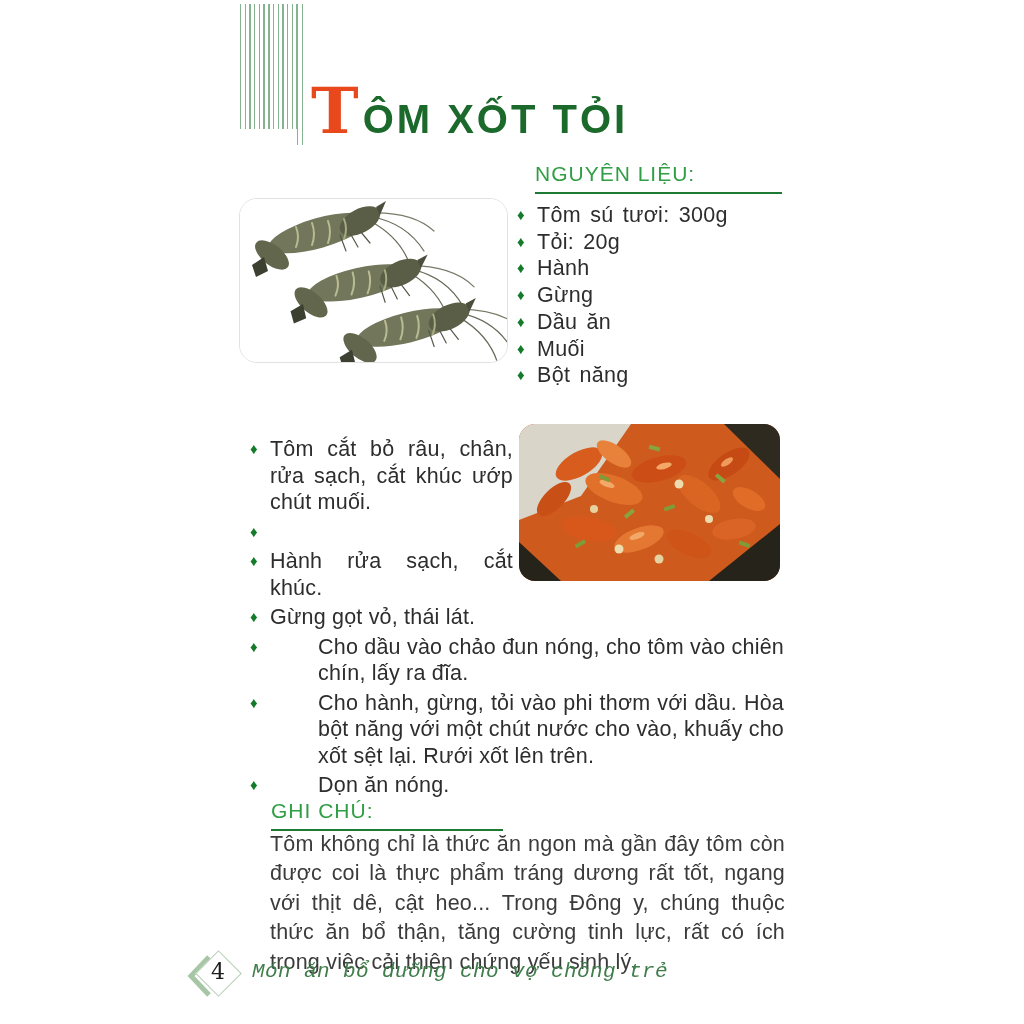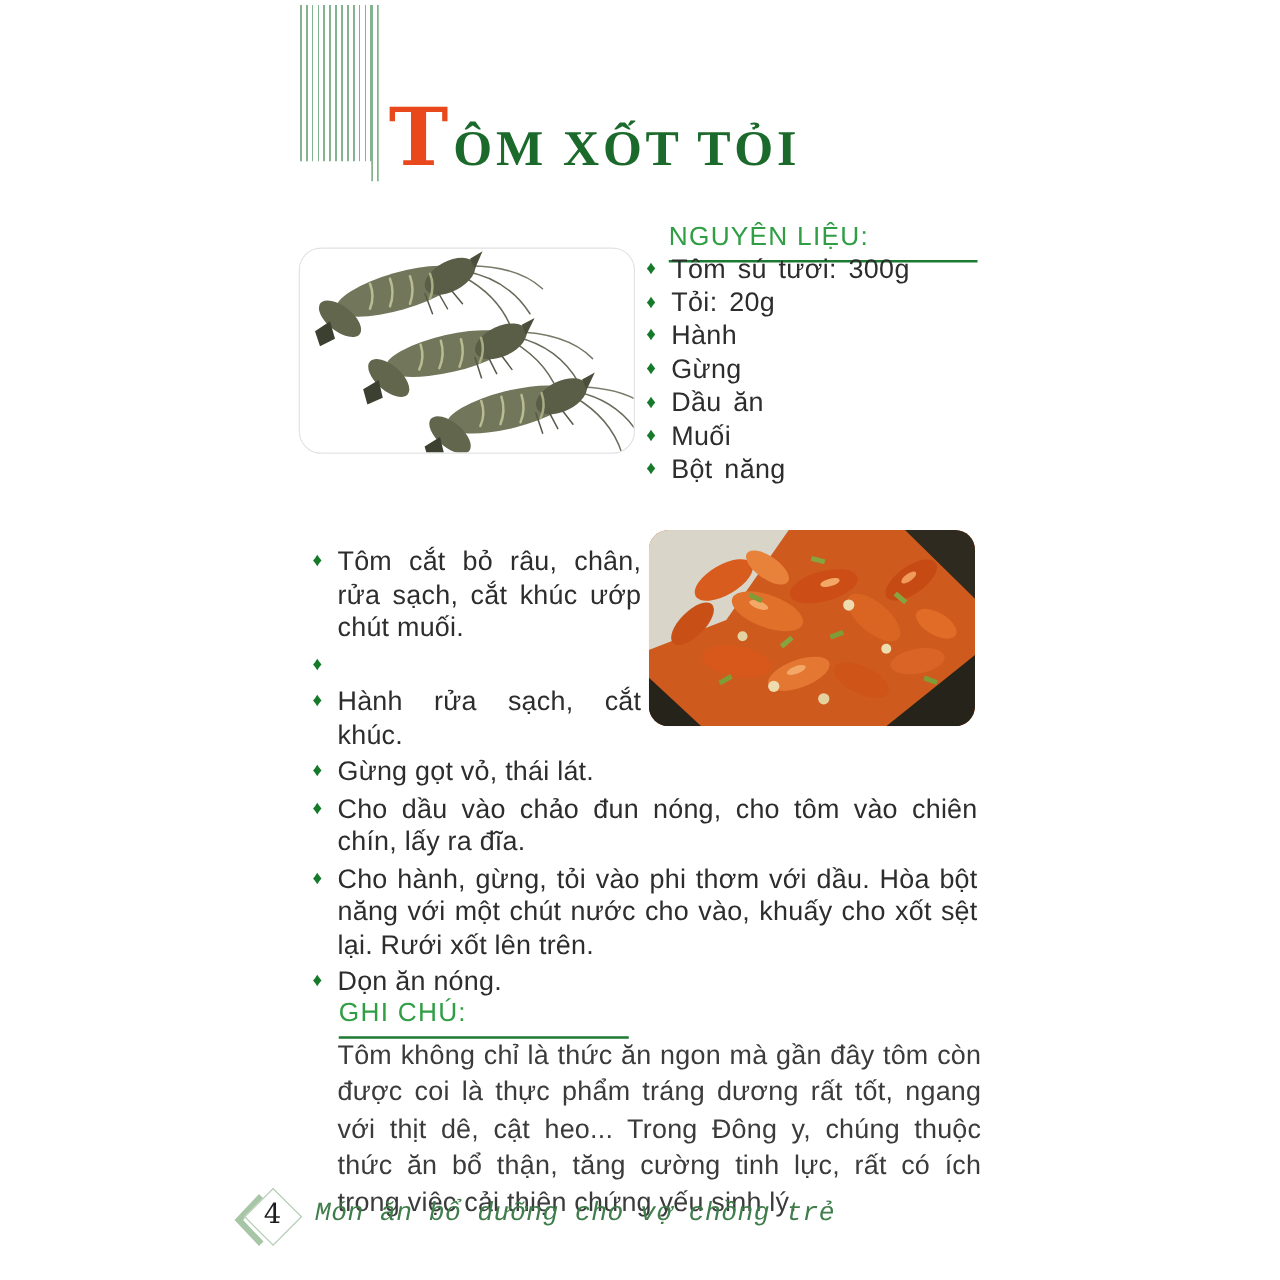--- a/index.html
+++ b/index.html
@@ -9,44 +9,44 @@
 
   
   .stripes{left:240px;top:4px;width:62px;height:125px;
     background:repeating-linear-gradient(to right,#86b38f 0,#86b38f 1.4px,#ffffff 1.4px,#ffffff 4.7px);}
   .stripes-ext{left:297px;top:4px;width:6px;height:141px;
     background:repeating-linear-gradient(to right,#86b38f 0,#86b38f 1.4px,#ffffff 1.4px,#ffffff 4.7px);}
 
   
   .title-row{left:311px;top:84px;display:flex;align-items:flex-end;}
   .tcap{font-family:"DejaVu Serif",serif;font-weight:bold;font-size:64px;line-height:0.84;color:#e8481c;}
-  .trest{font-family:Liberation Serif, serif;font-weight:bold;font-size:40px;line-height:0.95;
+  .trest{font-family:Liberation Sans, sans-serif;font-weight:bold;font-size:40px;line-height:0.95;
          color:#1b6a2c;letter-spacing:3px;margin-left:4px;}
 
   
   .sec-head{font-size:21px;letter-spacing:1px;color:#2f9e44;
             border-bottom:2px solid #1c7a32;padding-bottom:6px;}
-  .ing-head{left:535px;top:162px;width:247px;margin-top:16px;}
+  .ing-head{left:535px;top:162px;width:247px;}
   .met-head{left:268px;top:399px;width:190px;}
   .note-head{left:271px;top:772px;width:232px;margin-top:27px;}
 
   
   ul.plain{list-style:none;margin:0;padding:0;}
   .ing-list{left:517px;top:202px;width:265px;}
   .ing-list li{display:flex;line-height:26.7px;}
   .bullet{color:#157a2a;font-size:15px;width:20px;flex:0 0 20px;line-height:26.7px;}
   .ing-text{font-size:21.5px;color:#2d2d2d;letter-spacing:0.3px;word-spacing:3px;text-align:center;}
 
   .step-list{left:250px;top:436px;width:534px;}
   .step-list li{display:flex;margin-bottom:3px;}
   .step-list .bullet{line-height:26.5px;}
   .step-text{display:block;font-size:21.5px;line-height:26.5px;color:#2d2d2d;
              text-align:justify;letter-spacing:0.2px;}
   .narrow{width:243px;}
-  .wide{width:512px;}
+  .wide{width:512px;margin-left:48px;}
 
   
   .photo{overflow:hidden;background:#fff;}
   .raw-photo{left:239px;top:198px;width:267px;height:163px;border:1px solid #e2e2e2;border-radius:18px;}
   .cooked-photo{left:519px;top:424px;width:261px;height:157px;border-radius:16px;}
 
   
   .note-text{left:270px;top:808px;width:515px;font-size:21.5px;line-height:29.5px;
              color:#3b3b3b;text-align:justify;letter-spacing:0.2px;}
 

